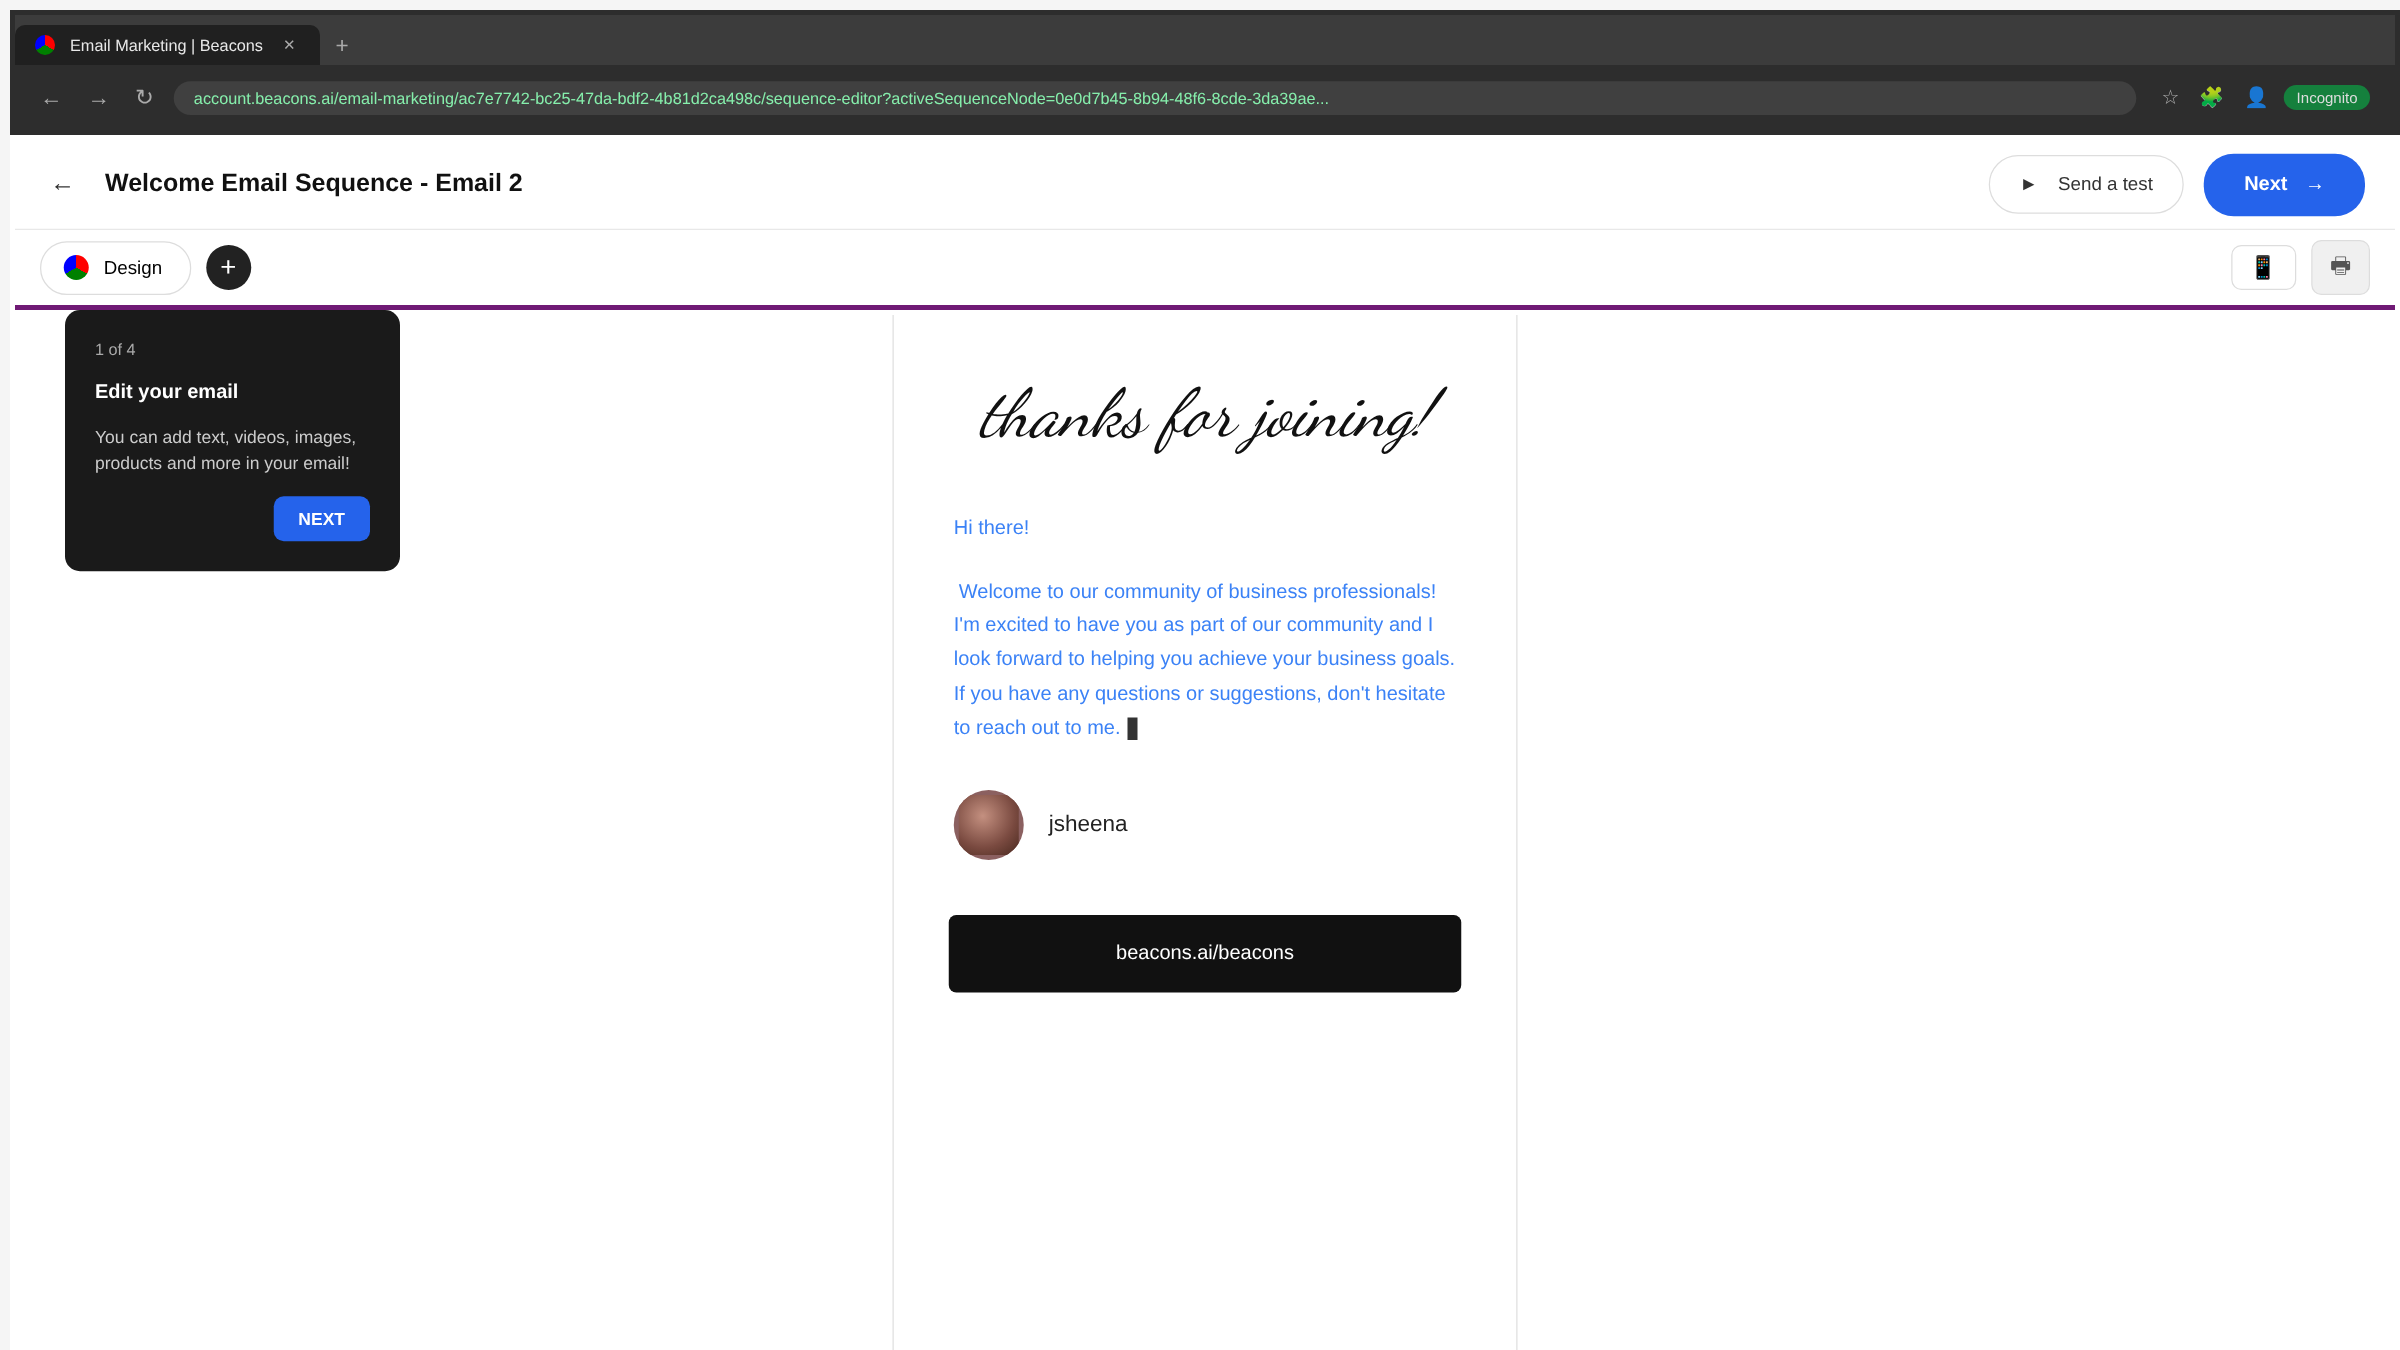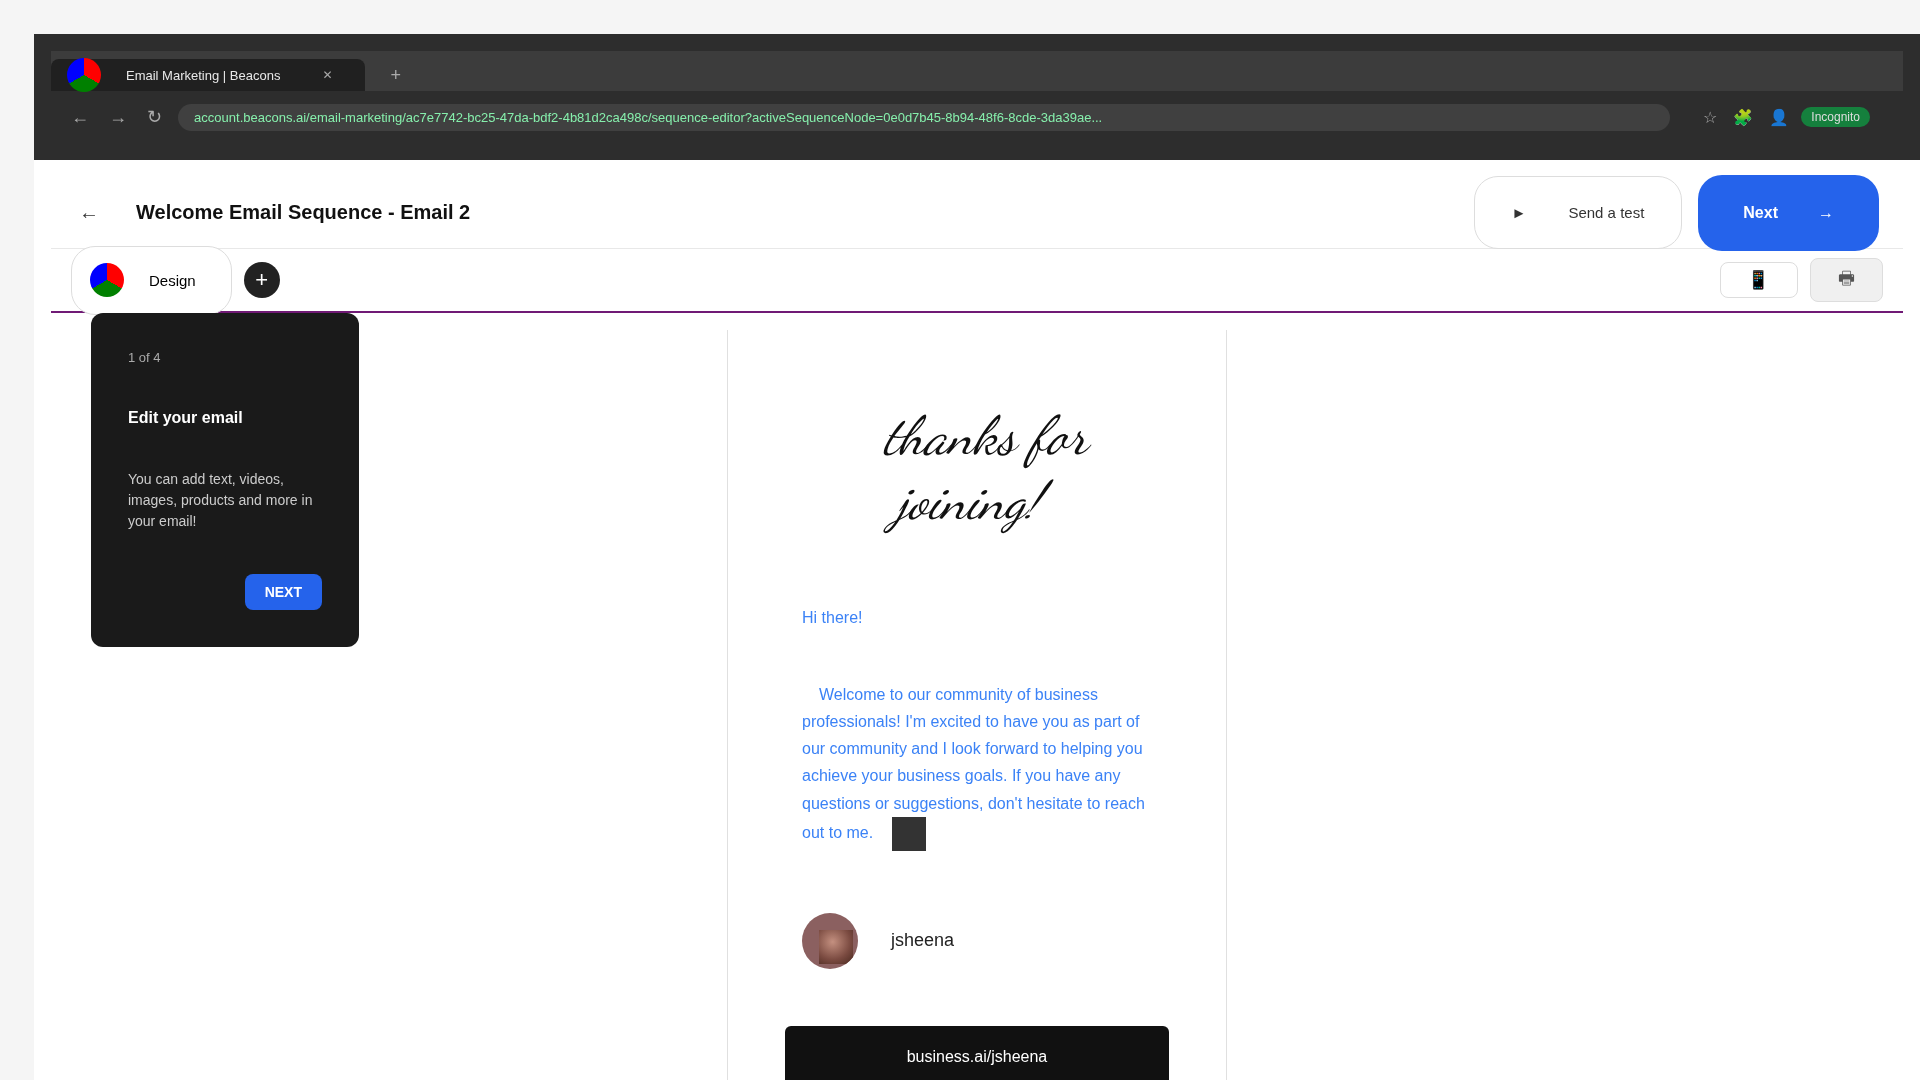--- a/index.html
+++ b/index.html
@@ -1,15 +1,15 @@
 <!DOCTYPE html>
 <html><head>
   <meta charset="utf-8">
   <style>
-    * { box-sizing: border-box; margin: 0; padding: 17px; }
+    * { box-sizing: border-box; margin: 0; padding: 4px; }
     body { font-family: -apple-system, BlinkMacSystemFont, 'Segoe UI', sans-serif; background: #f5f5f5; width: 1920px; height: 1080px; overflow: hidden; }
 
     
     .browser-chrome { background: #2d2d2d; width: 100%; }
     .tab-bar { display: flex; align-items: center; background: #3c3c3c; padding: 8px 0 0 0; height: 40px; }
     .tab { display: flex; align-items: center; background: #202020; color: #e8e8e8; padding: 0 16px; height: 32px; border-radius: 8px 8px 0 0; font-size: 13px; gap: 8px; min-width: 200px; }
     .tab-favicon { width: 16px; height: 16px; background: conic-gradient(red 0deg 120deg, green 120deg 240deg, blue 240deg 360deg); border-radius: 50%; flex-shrink: 0; }
     .tab-title { flex: 1; overflow: hidden; text-overflow: ellipsis; white-space: nowrap; }
     .tab-close { color: #aaa; cursor: pointer; font-size: 12px; }
     .tab-new { color: #aaa; margin-left: 8px; font-size: 18px; cursor: pointer; }
@@ -25,21 +25,21 @@
     .app { background: #fff; height: calc(1080px - 92px); display: flex; flex-direction: column; }
 
     
     .top-nav { display: flex; align-items: center; padding: 0 24px; height: 72px; border-bottom: 1px solid #e8e8e8; gap: 16px; }
     .back-btn { color: #333; background: none; border: none; cursor: pointer; font-size: 20px; padding: 4px; }
     .page-title { font-size: 20px; font-weight: 600; color: #111; flex: 1; }
     .send-test-btn { display: flex; align-items: center; gap: 8px; background: none; border: 1.5px solid #ddd; border-radius: 24px; padding: 10px 20px; cursor: pointer; font-size: 15px; color: #333; }
     .next-btn { background: #2563eb; color: #fff; border: none; border-radius: 24px; padding: 12px 28px; font-size: 16px; font-weight: 600; cursor: pointer; display: flex; align-items: center; gap: 6px; }
 
     
-    .toolbar { display: flex; align-items: center; padding: 0 20px; height: 64px; border-bottom: 2px solid #701a75; gap: 12px; }
+    .toolbar { display: flex; align-items: center; padding: 0 20px; height: 64px; border-bottom: 4px solid #701a75; gap: 12px; }
     .design-btn { display: flex; align-items: center; gap: 8px; border: 1.5px solid #ddd; border-radius: 24px; padding: 8px 18px; cursor: pointer; background: #fff; font-size: 15px; font-weight: 500; }
     .design-icon { width: 20px; height: 20px; background: conic-gradient(red 0deg 120deg, green 120deg 240deg, blue 240deg 360deg); border-radius: 50%; }
     .add-btn { width: 36px; height: 36px; background: #222; color: #fff; border: none; border-radius: 50%; font-size: 22px; cursor: pointer; display: flex; align-items: center; justify-content: center; line-height: 1; }
     .toolbar-spacer { flex: 1; }
     .view-btn { background: none; border: 1.5px solid #ddd; border-radius: 8px; padding: 6px 10px; cursor: pointer; color: #555; font-size: 18px; }
     .view-btn.active { background: #f0f0f0; }
 
     
     .content-area { display: flex; flex: 1; overflow: hidden; position: relative; }
 
@@ -162,20 +162,20 @@
             <span>Welcome to our community of business professionals! I'm excited to have you as part of our community and I look forward to helping you achieve your business goals. If you have any questions or suggestions, don't hesitate to reach out to me.</span><span class="cursor-i"></span>
           </p>
 
           <div class="email-signature">
             <div class="avatar">
               <div class="avatar-inner"></div>
             </div>
             <span class="sig-name">jsheena</span>
           </div>
 
-          <div class="cta-button">business.ai/jsheena</div>
+          <div class="cta-button">beacons.ai/beacons</div>
 
         </div>
       </div>
     </div>
 
   </div>
 </div>
 
 </body></html>

